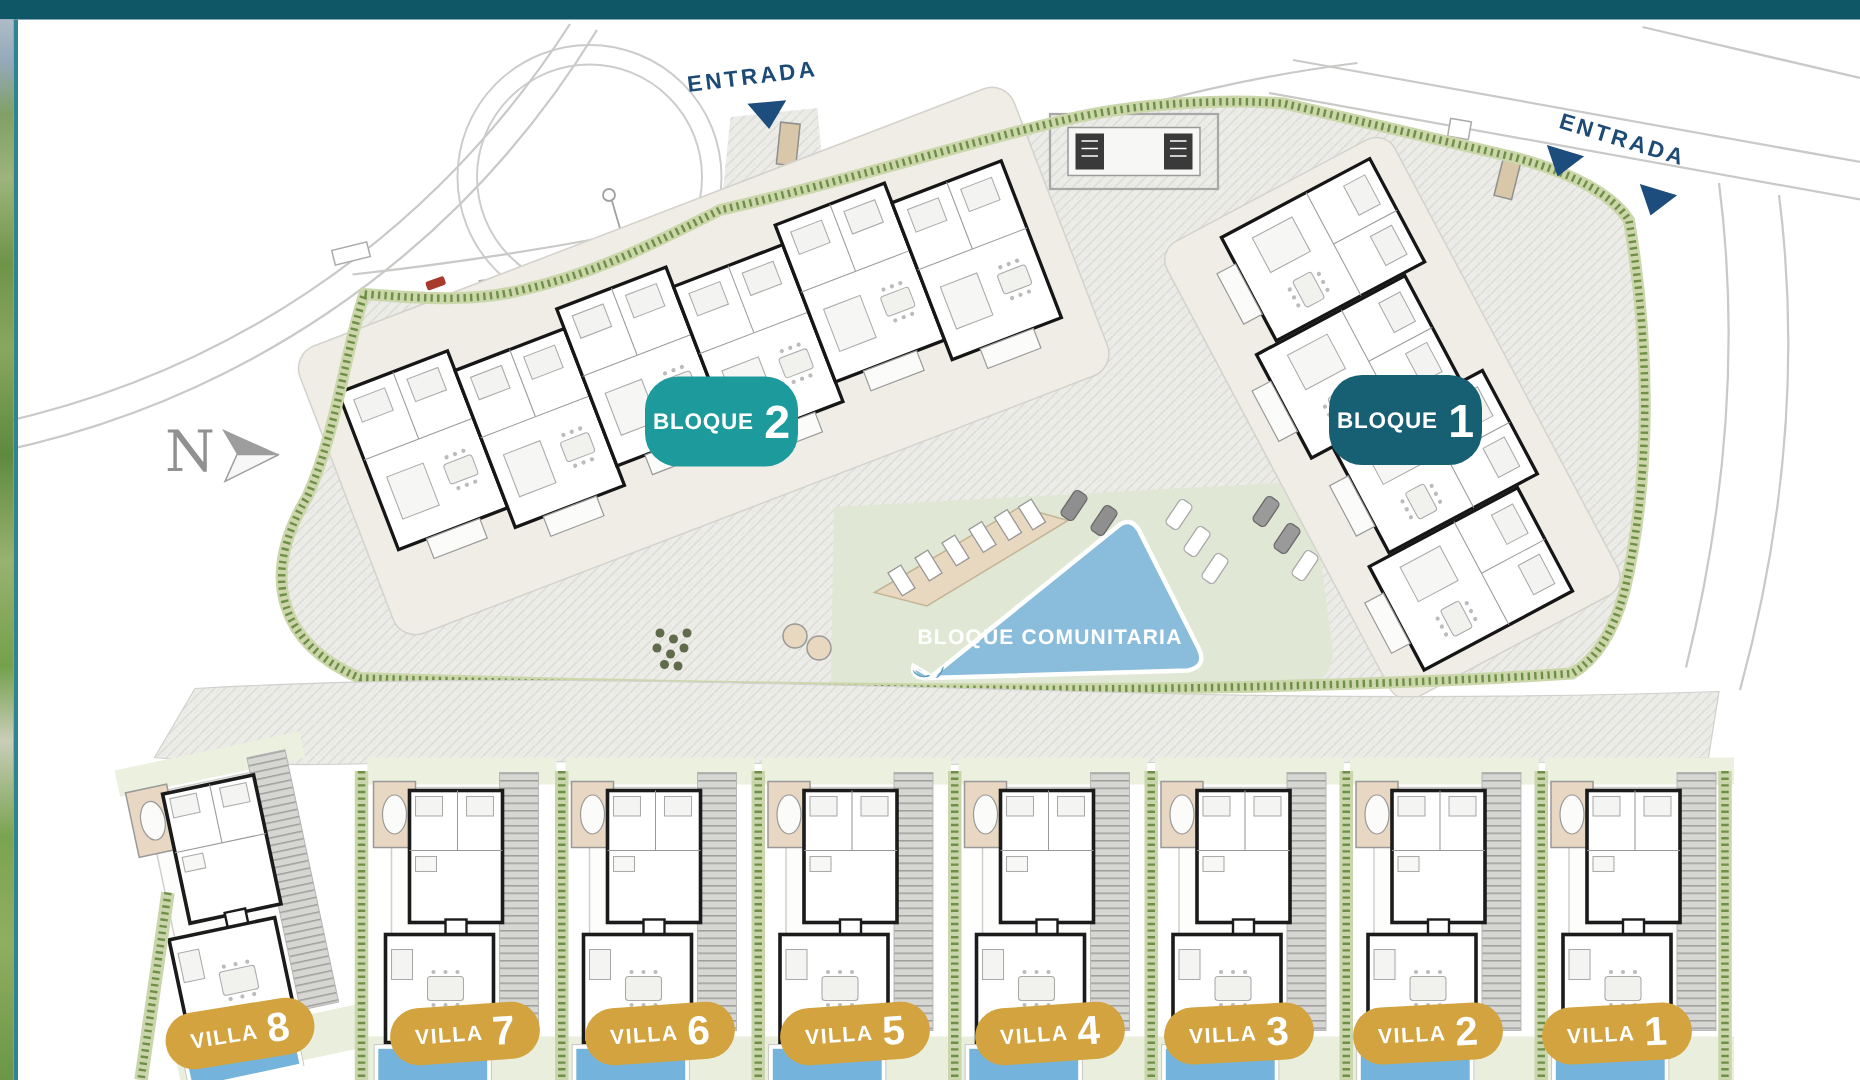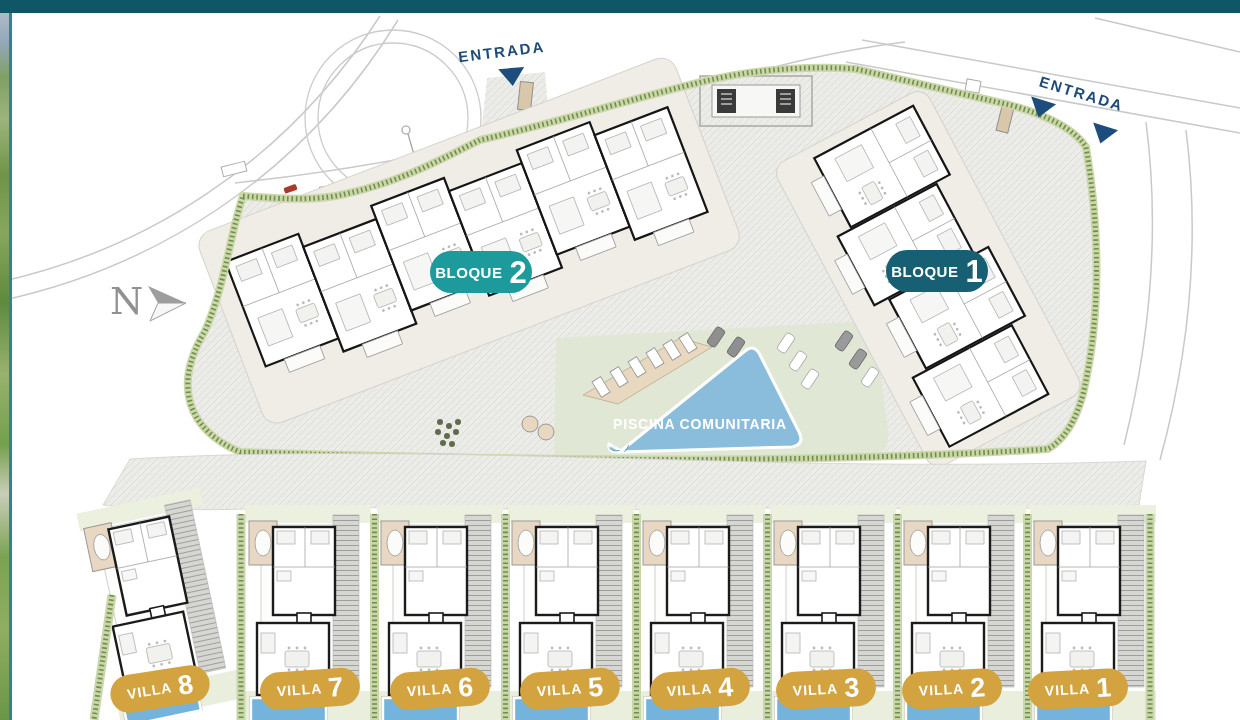--- a/index.html
+++ b/index.html
@@ -9,21 +9,21 @@
   #top-bar{left:0;top:0;width:1240px;height:13px;background:#0f5666;}
   #photo-strip{left:0;top:13px;width:9px;height:707px;
     background:linear-gradient(180deg,#aebbc7 0%,#93a9ba 4%,#80a065 9%,#9db47c 15%,#6e9448 23%,
       #87a75e 31%,#5e8a3e 41%,#98b26f 51%,#74a04c 61%,#c9cdb9 68%,#7aa351 77%,#8fae62 87%,#6b9647 100%);}
   #side-line{left:9px;top:13px;width:3px;height:707px;background:#2e8494;}
   #plan{left:0;top:0;width:1240px;height:720px;}
   .entrada{font:700 15px/1 "Liberation Sans",sans-serif;letter-spacing:2px;color:#1d4b76;white-space:nowrap;}
   .tri{width:0;height:0;border-left:13px solid transparent;border-right:13px solid transparent;
        border-top:18px solid #1d4d7d;}
   .pill{display:flex;align-items:center;justify-content:center;gap:7px;color:#fff;border-radius:22px;
-        width:102px;height:42px;}
+        width:102px;height:60px;}
   .pill .w{font:700 15px/1 "Liberation Sans",sans-serif;letter-spacing:.5px;}
   .pill .n{font:700 31px/1 "Liberation Sans",sans-serif;}
   .villa-pill{display:flex;align-items:center;justify-content:center;gap:6px;color:#fff;
         border-radius:19px;width:100px;height:38px;position:absolute;}
   .villa-pill .w{font:700 14px/1 "Liberation Sans",sans-serif;letter-spacing:1px;}
   .villa-pill .n{font:700 27px/1 "Liberation Sans",sans-serif;}
   #piscina{font:700 14px/1 "Liberation Sans",sans-serif;letter-spacing:.8px;color:#ffffff;
         width:244px;text-align:center;}
   #north-n{font:400 38px/1 "DejaVu Serif",serif;color:#919191;}
 </style>
@@ -278,21 +278,21 @@
 <div class="abs pill" style="left: 430px; top: 251px; background: rgb(29, 155, 156);">
   <span class="w">BLOQUE</span>
   <span class="n">2</span>
 </div>
 
 <div class="abs pill" style="left: 886px; top: 250px; background: rgb(23, 95, 115);">
   <span class="w">BLOQUE</span>
   <span class="n">1</span>
 </div>
 
-<div id="piscina" class="abs" style="left:578px;top:417px;">PISCINA COMUNITARIA</div>
+<div id="piscina" class="abs" style="left:578px;top:417px;">BLOQUE COMUNITARIA</div>
 
 <div id="north-n" class="abs" style="left:110px;top:282px;">N</div>
 
 <div id="villa-pills" class="abs" style="left:0;top:0;width:1240px;height:720px;pointer-events:none;">
     <div class="villa-pill" style="left: 110px; top: 670px; background: rgb(210, 163, 63); transform: rotate(-9deg);">
       <span class="w">VILLA</span>
       <span class="n">8</span>
     </div>
     <div class="villa-pill" style="left: 260px; top: 670px; background: rgb(210, 163, 63); transform: rotate(-4deg);">
       <span class="w">VILLA</span>

